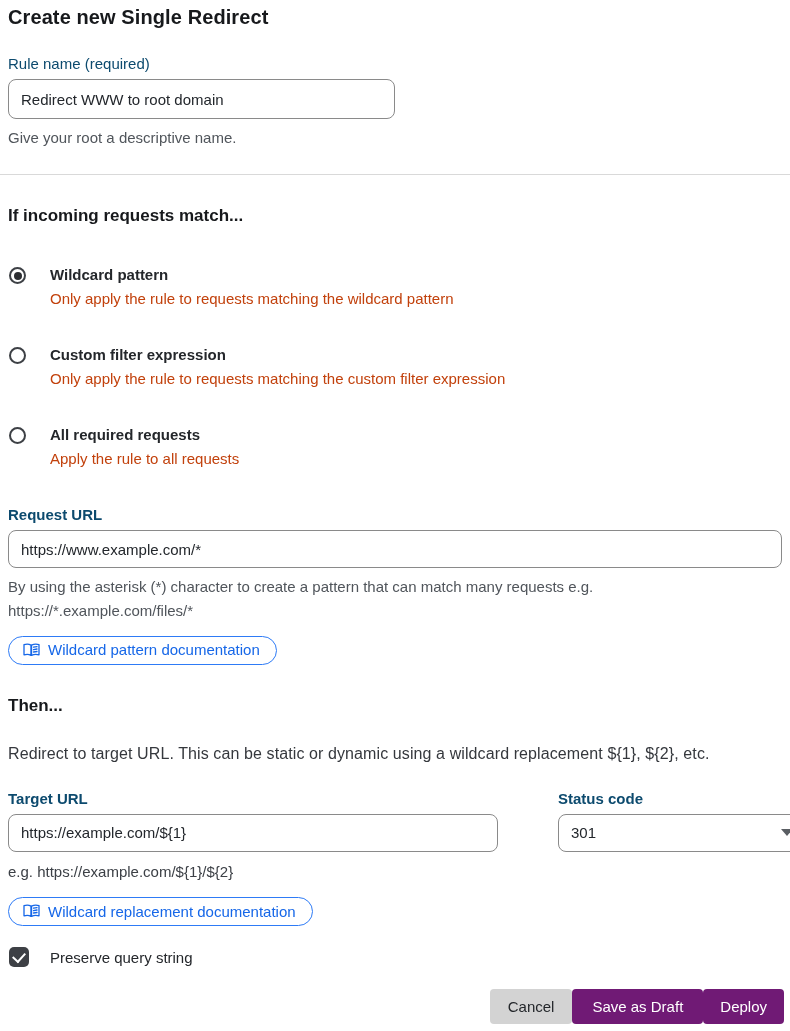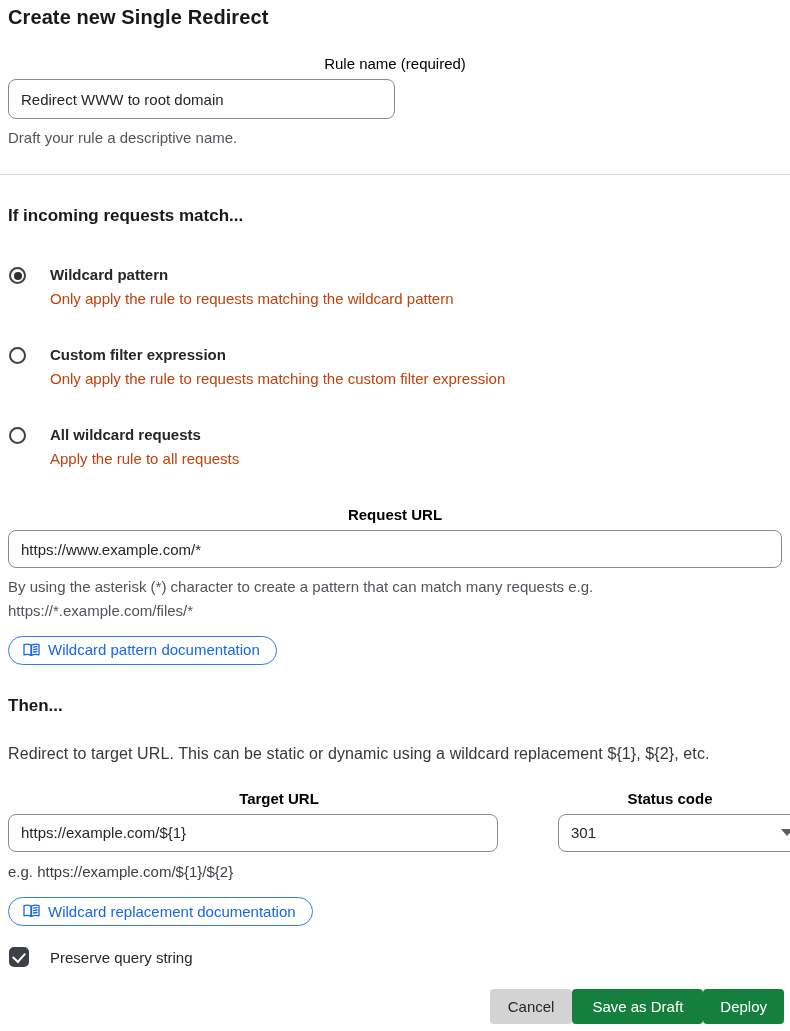--- a/index.html
+++ b/index.html
@@ -17,24 +17,23 @@
     font-size: 20px;
     font-weight: 700;
     color: #17191c;
     margin-top: 0;
     letter-spacing: 0.1px;
   }
 
   .field-label {
     display: block;
     font-size: 15px;
-    color: #000000;
+    color: #0c4a6e;
     margin-top: 26px;
     margin-bottom: 7px;
-    text-align: center;
   }
   .field-label.semibold { font-weight: 700; }
 
   input.text-input {
     font-family: "Liberation Sans", sans-serif;
     font-size: 15px;
     color: #23272c;
     border: 1px solid #8a8a8a;
     border-radius: 8px;
     padding: 0 12px;
@@ -204,36 +203,36 @@
     border-radius: 4px;
     padding: 0 16px;
     cursor: pointer;
   }
   .btn-cancel {
     background: #d3d3d3;
     color: #24272b;
     padding: 0 18px;
   }
   .btn-primary {
-    background: #15803d;
+    background: #701a75;
     color: #ffffff;
   }
   .btn-draft { padding: 0 20px; }
   .btn-deploy { padding: 0 17px; }
 </style>
 </head>
 <body>
 
 <div class="page">
 
   <h1 class="page-title">Create new Single Redirect</h1>
 
   <label class="field-label">Rule name (required)</label>
   <input type="text" class="text-input rule-name-input" value="Redirect WWW to root domain" style="">
-  <div class="help-text">Draft your rule a descriptive name.</div>
+  <div class="help-text">Give your root a descriptive name.</div>
 
   <hr class="divider">
 
   <h2 class="section-heading">If incoming requests match...</h2>
 
   <div class="radio-group">
 
     <div class="radio-item">
       <span class="radio-circle checked"></span>
       <span class="radio-text">
@@ -246,21 +245,21 @@
       <span class="radio-circle"></span>
       <span class="radio-text">
         <span class="radio-label" style="display:block">Custom filter expression</span>
         <span class="radio-desc" style="display:block">Only apply the rule to requests matching the custom filter expression</span>
       </span>
     </div>
 
     <div class="radio-item">
       <span class="radio-circle"></span>
       <span class="radio-text">
-        <span class="radio-label" style="display:block">All wildcard requests</span>
+        <span class="radio-label" style="display:block">All required requests</span>
         <span class="radio-desc" style="display:block">Apply the rule to all requests</span>
       </span>
     </div>
 
   </div>
 
   <label class="field-label semibold request-url-label">Request URL</label>
   <input type="text" class="text-input full-input" value="https://www.example.com/*" style="">
   <div class="help-text">
     <span style="display:block">By using the asterisk (*) character to create a pattern that can match many requests e.g.</span>

